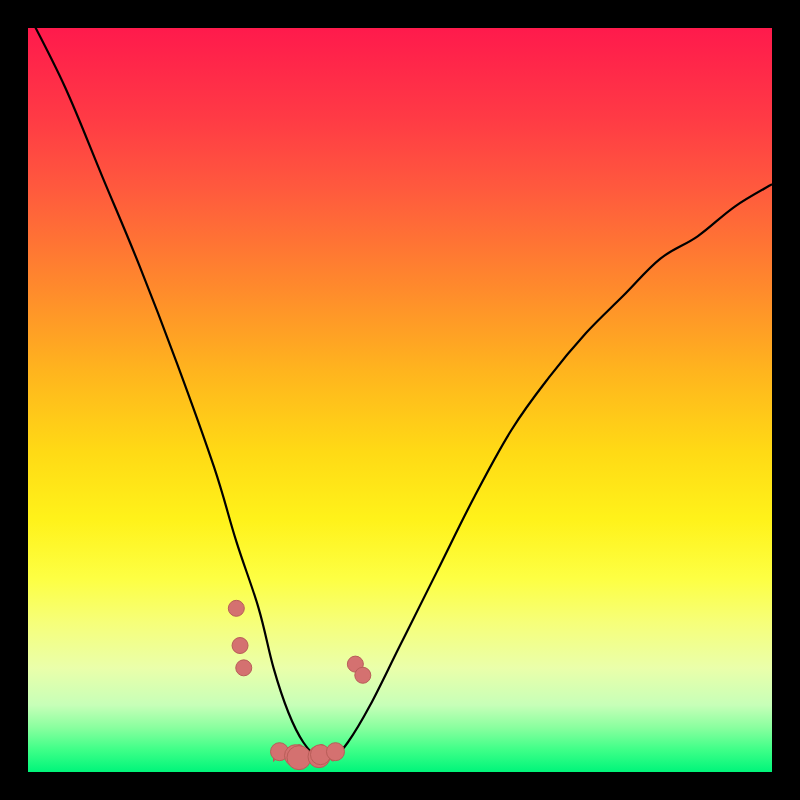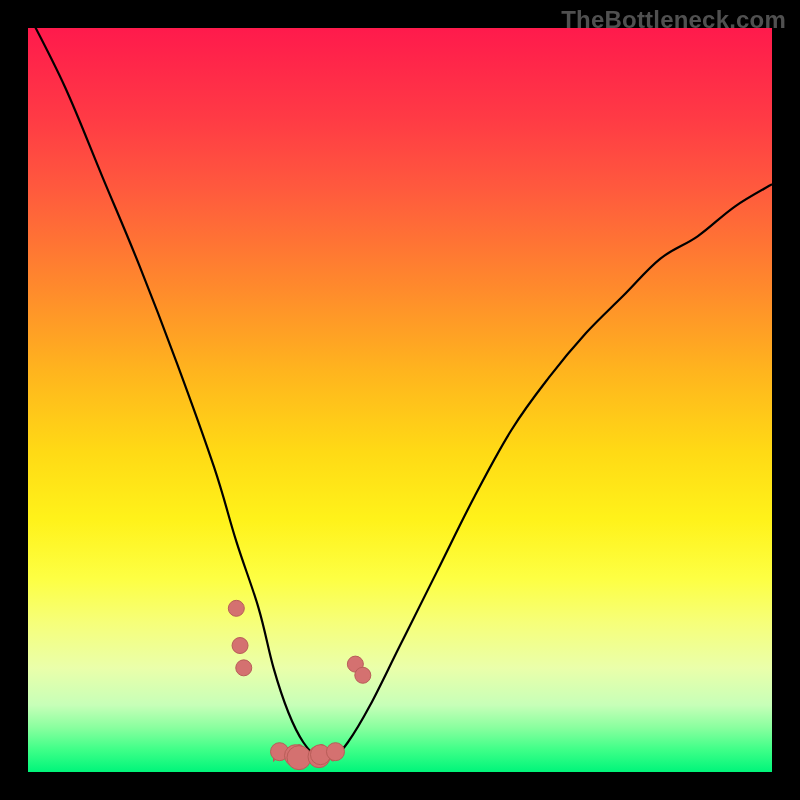--- a/index.html
+++ b/index.html
@@ -76,21 +76,20 @@
   .bumps path.blob {
     fill: #d47170;
     stroke: #b85d58;
     stroke-width: 1;
   }
 </style>
 </head>
 <body>
 
 <div class="frame">
-  <div class="watermark">TheBottleneck.com</div>
 
   <div class="plot">
     <div class="gradient"></div>
 
     <svg class="curve" viewBox="0 0 744 744" preserveAspectRatio="none">
       <g>
         <path id="curve-path" d="M 0,-14.879999999999995 C 6.696000000000001,-1.4879999999999995 23.808,30.057599999999994 37.2,59.51999999999998 C 50.592000000000006,88.98239999999997 61.00800000000001,116.65919999999996 74.4,148.79999999999995 C 87.792,180.94079999999997 98.208,204.6 111.6,238.07999999999998 C 124.99199999999999,271.56 135.40800000000002,298.6415999999999 148.8,334.79999999999995 C 162.192,370.9584 175.2864,406.8192 186,438.96000000000004 C 196.7136,471.10080000000005 200.28480000000002,487.9152 208.32000000000002,513.36 C 216.35520000000002,538.8048 223.944,557.5536 230.64,580.3199999999999 C 237.33599999999998,603.0863999999999 240.16320000000002,621.0912000000001 245.52,639.84 C 250.8768,658.5888 255.04319999999998,671.088 260.4,684.48 C 265.7568,697.8720000000001 269.92319999999995,706.2048 275.28,714.24 C 280.6368,722.2752 284.8032,726.4416 290.16,729.12 C 295.51680000000005,731.7984 299.68319999999994,731.7984 305.03999999999996,729.12 C 310.3968,726.4416 313.224,723.6144 319.92,714.24 C 326.61600000000004,704.8656 332.86560000000003,694.4495999999999 342.24,677.04 C 351.6144,659.6304 359.9472,641.6256 372,617.52 C 384.0528,593.4144 395.80800000000005,569.904 409.20000000000005,543.12 C 422.59200000000004,516.336 433.008,494.1648 446.4,468.72 C 459.792,443.27520000000004 470.208,423.1872 483.6,401.76 C 496.992,380.33279999999996 507.40799999999996,367.0896 520.8,349.68 C 534.192,332.2704 544.608,319.7712 558,305.04 C 571.392,290.3088 581.808,281.23199999999997 595.2,267.84 C 608.5920000000001,254.44799999999998 619.008,241.35359999999997 632.4,230.64 C 645.7919999999999,219.9264 656.2080000000001,217.69440000000006 669.6,208.32000000000005 C 682.992,198.94560000000004 693.4079999999999,187.93439999999995 706.8,178.55999999999995 C 720.192,169.18559999999994 737.304,160.2576 744,156.24"></path>
       </g>
       <g class="bumps" id="bumps">
           <circle cx="208.32000000000002" cy="580.3199999999999" r="8"></circle>

